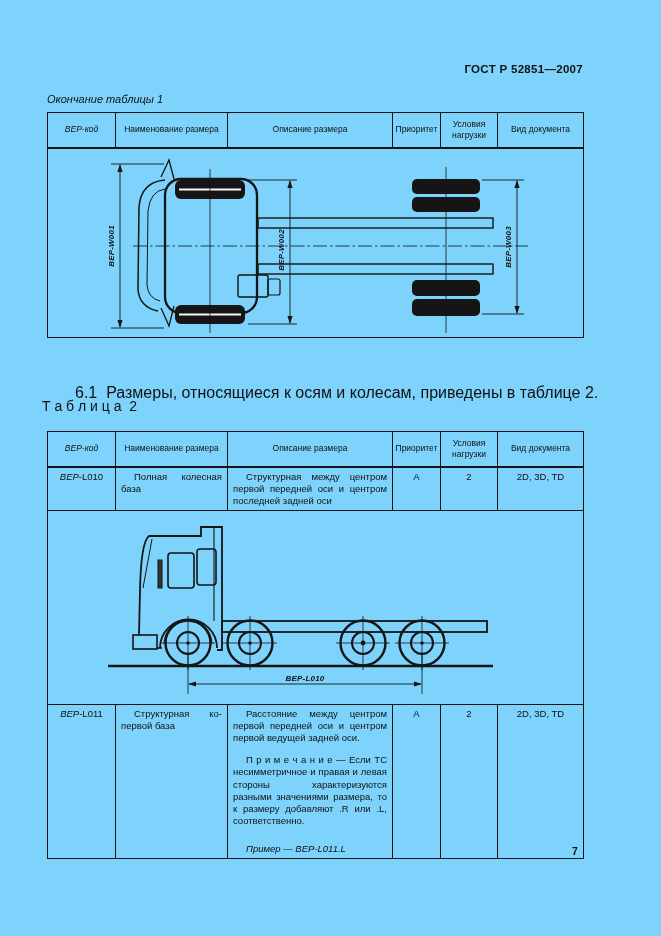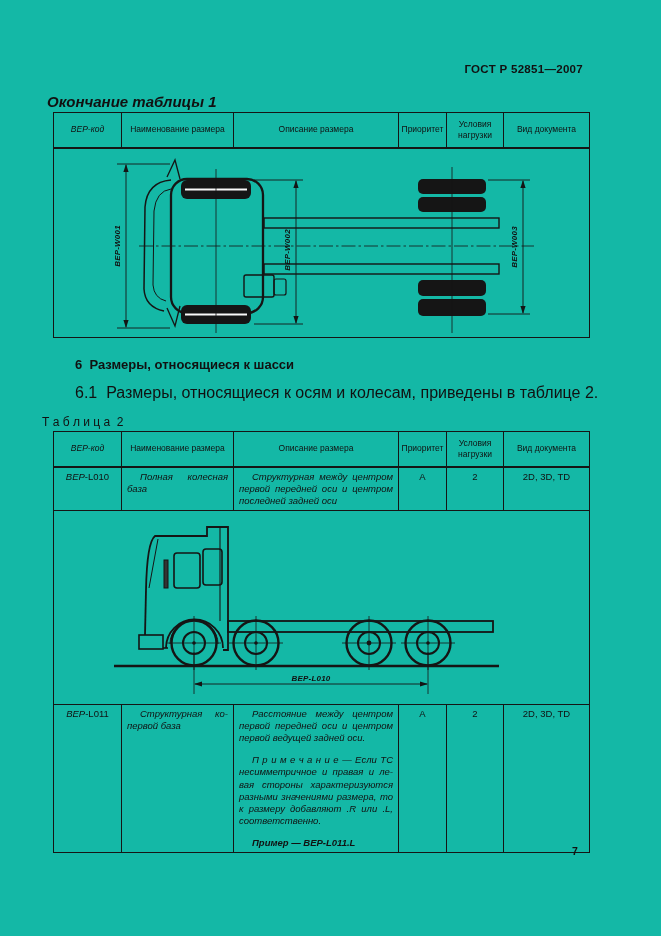--- a/index.html
+++ b/index.html
@@ -1,38 +1,38 @@
 <!DOCTYPE html>
 <html><head>
 <meta charset="utf-8">
 <style>
   html,body{margin:0;padding:0;background:#e9e9e9;}
-  .page{position:relative;width:661px;height:936px;background:#14b8a6;
+  .page{position:relative;width:661px;height:936px;background:#7dd3fc;
         font-family:"Liberation Sans",sans-serif;color:#111;overflow:hidden;}
   .doc-code{position:absolute;top:63px;right:78px;font-size:11.5px;font-weight:bold;letter-spacing:.3px;}
-  .t1cap{position:absolute;top:93px;left:47px;font-size:15px;font-style:italic;font-weight:bold;}
+  .t1cap{position:absolute;top:93px;left:47px;font-size:11px;font-style:italic;}
   .h6{position:absolute;top:357px;left:75px;font-size:13px;font-weight:bold;}
   .p61{position:absolute;top:384px;left:75px;font-size:16px;}
-  .t2cap{position:absolute;top:415px;left:42px;font-size:12px;}
+  .t2cap{position:absolute;top:398px;left:42px;font-size:14px;}
   .pageno{position:absolute;top:845px;left:572px;font-size:10.5px;font-weight:bold;}
 
-  table.tbl{position:absolute;left:53px;width:537px;border-collapse:collapse;table-layout:fixed;
+  table.tbl{position:absolute;left:47px;width:537px;border-collapse:collapse;table-layout:fixed;
             border:1.5px solid #151515;}
   table.tbl1{top:112px;}
   table.tbl2{top:431px;}
   .tbl th,.tbl td{border:1px solid #151515;}
   .tbl thead th{border-bottom:2.5px solid #151515;font-weight:normal;font-size:8.5px;
                 text-align:center;vertical-align:middle;padding:2px 1px;line-height:1.3;height:30px;}
   .tbl td{font-size:9.5px;vertical-align:top;padding:3px 5px;line-height:1.27;}
   td.c{text-align:center;padding-left:1px;padding-right:1px;}
   td.j{text-align:justify;}
-  .ind{text-indent:13px;font-style:italic;}
+  .ind{text-indent:13px;}
   .it{font-style:italic;}
   .note{margin-top:10px;}
-  .example{margin-top:10px;font-weight:bold;font-style:italic;}
+  .example{margin-top:16px;font-weight:normal;font-style:italic;}
   td.drawcell{padding:0;}
   svg{display:block;}
   .dimlabel{font-family:"Liberation Sans",sans-serif;font-size:8px;font-style:italic;
             font-weight:bold;letter-spacing:.2px;fill:#111;}
 </style>
 </head>
 <body>
 
 <div class="page">
 
@@ -123,21 +123,20 @@
             </g>
             <text class="dimlabel" x="66" y="97" text-anchor="middle" transform="rotate(-90 66 97)">BEP-W001</text>
             <text class="dimlabel" x="236" y="101" text-anchor="middle" transform="rotate(-90 236 101)">BEP-W002</text>
             <text class="dimlabel" x="463" y="98" text-anchor="middle" transform="rotate(-90 463 98)">BEP-W003</text>
           </svg>
         </td>
       </tr>
     </tbody>
   </table>
 
-  <div class="h6">6&nbsp;&nbsp;Размеры, относящиеся к шасси</div>
   <div class="p61">6.1&nbsp;&nbsp;Размеры, относящиеся к осям и колесам, приведены в таблице 2.</div>
   <div class="t2cap">Т а б л и ц а&nbsp; 2</div>
 
   <table class="tbl tbl2">
     <colgroup>
       <col style="width:68px">
         <col style="width:112px">
         <col style="width:165px">
       <col style="width:48px">
         <col style="width:57px">

